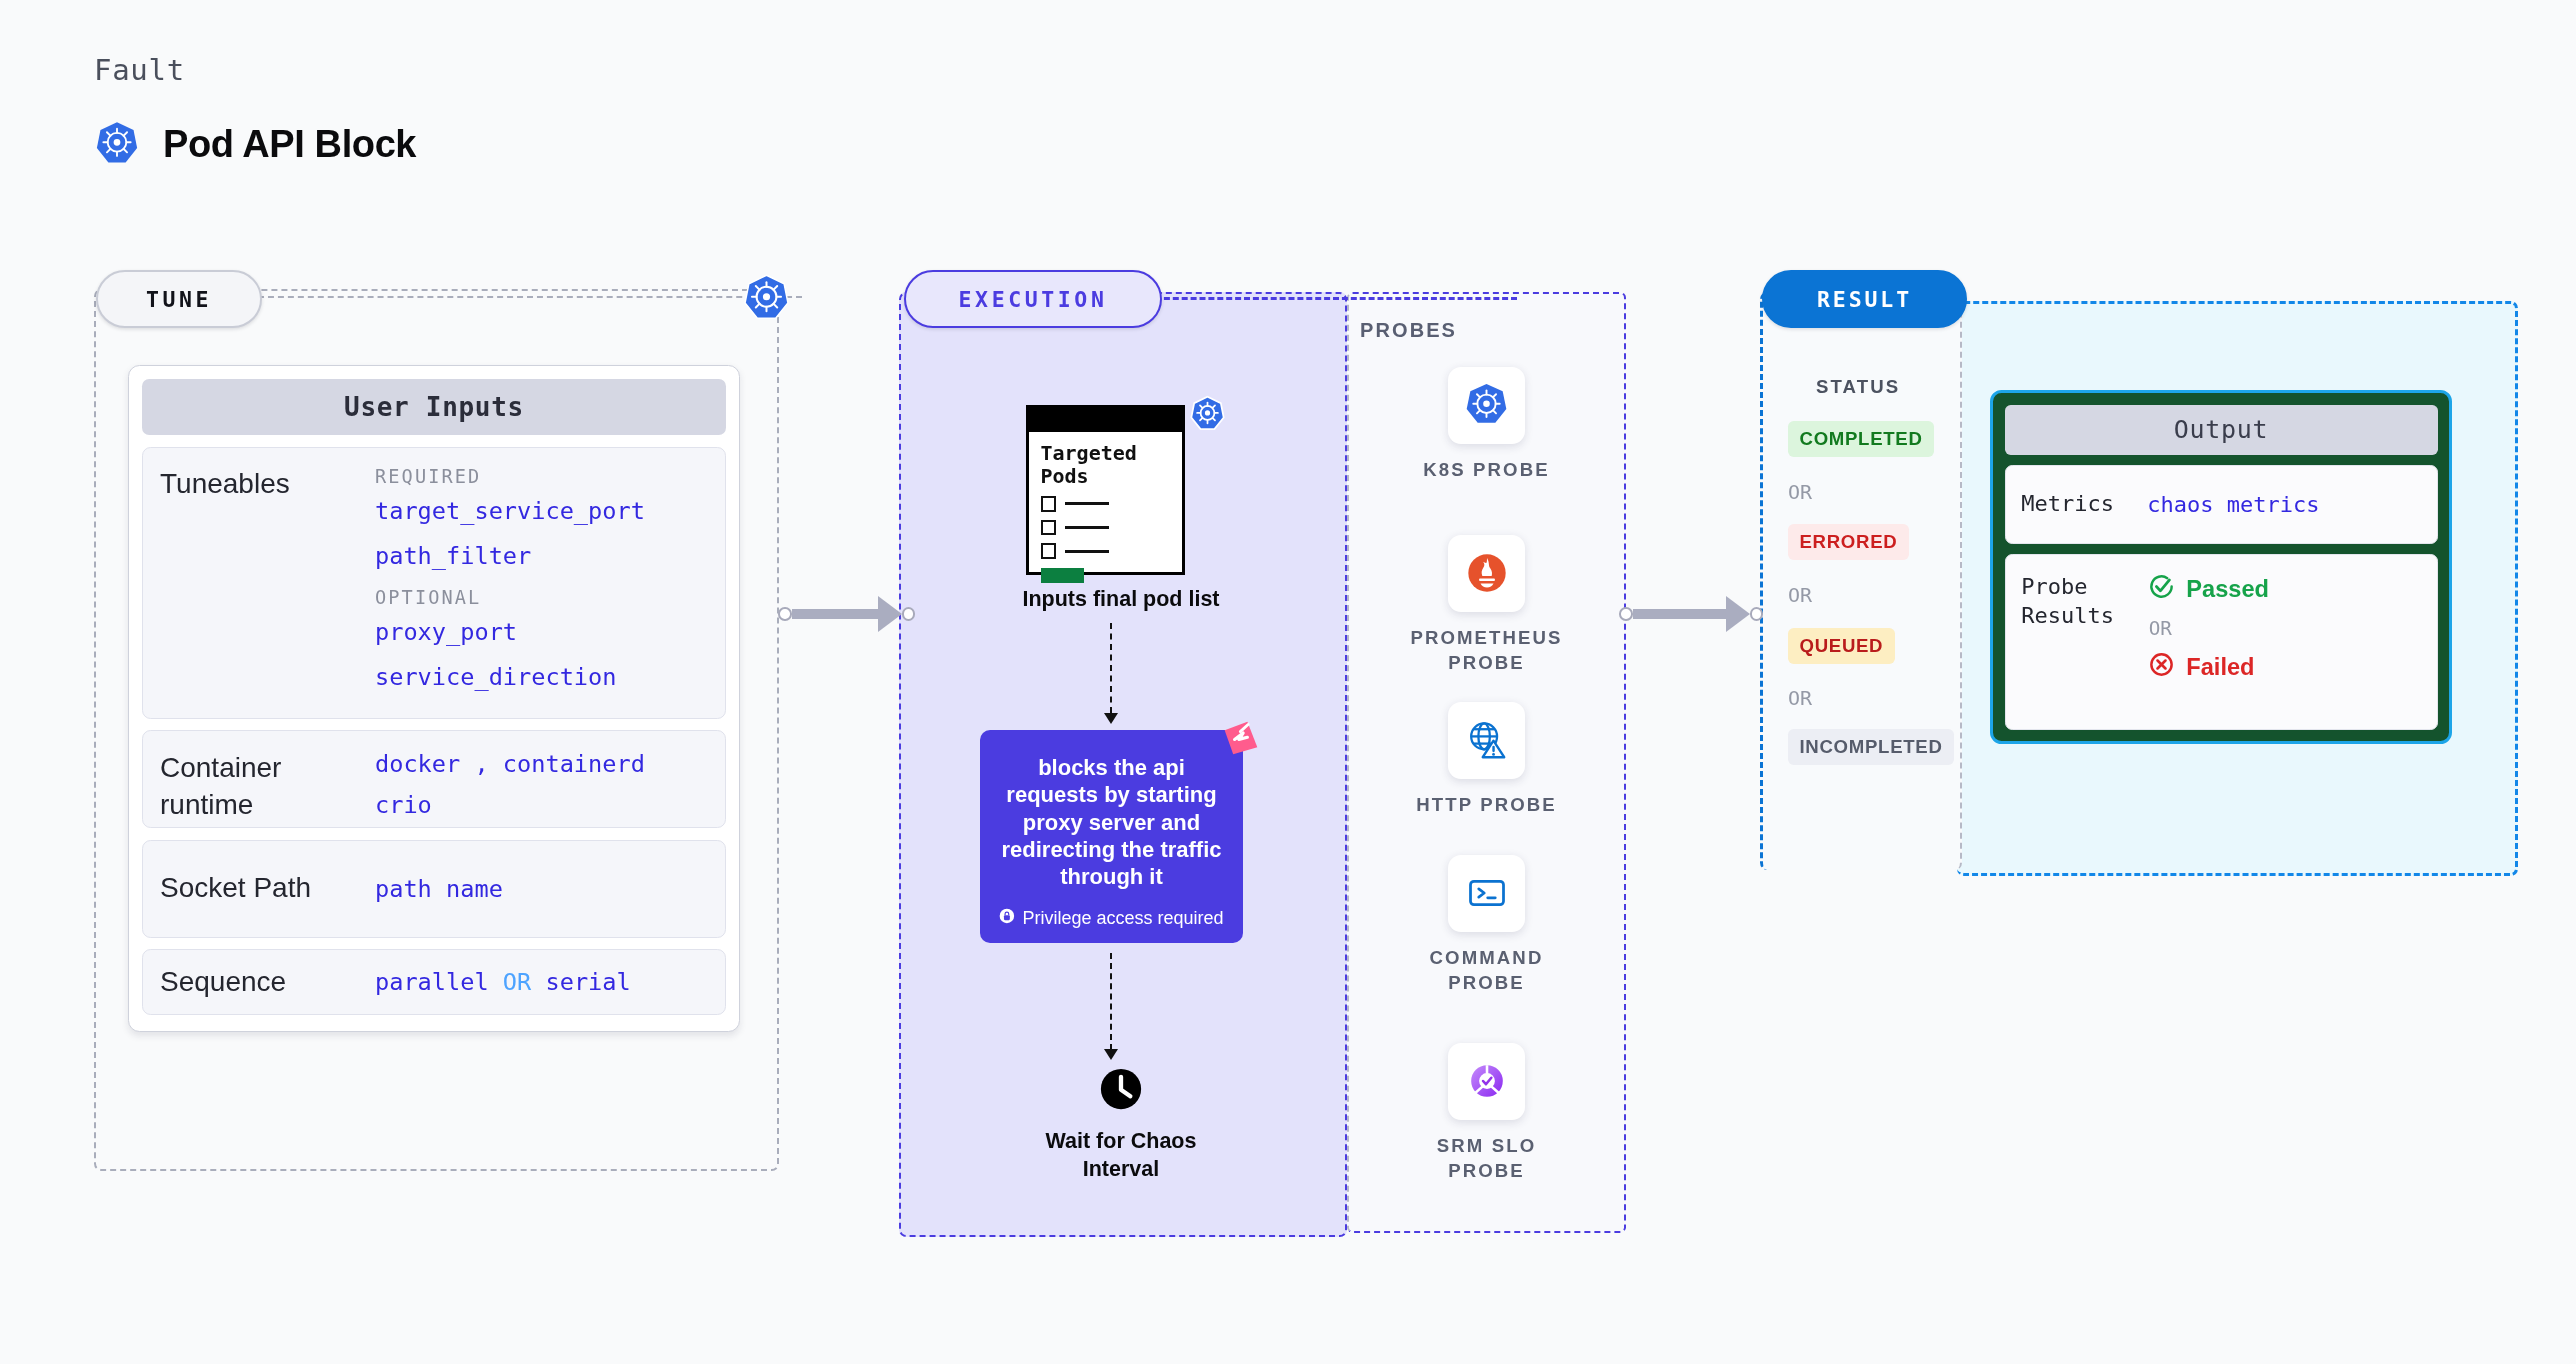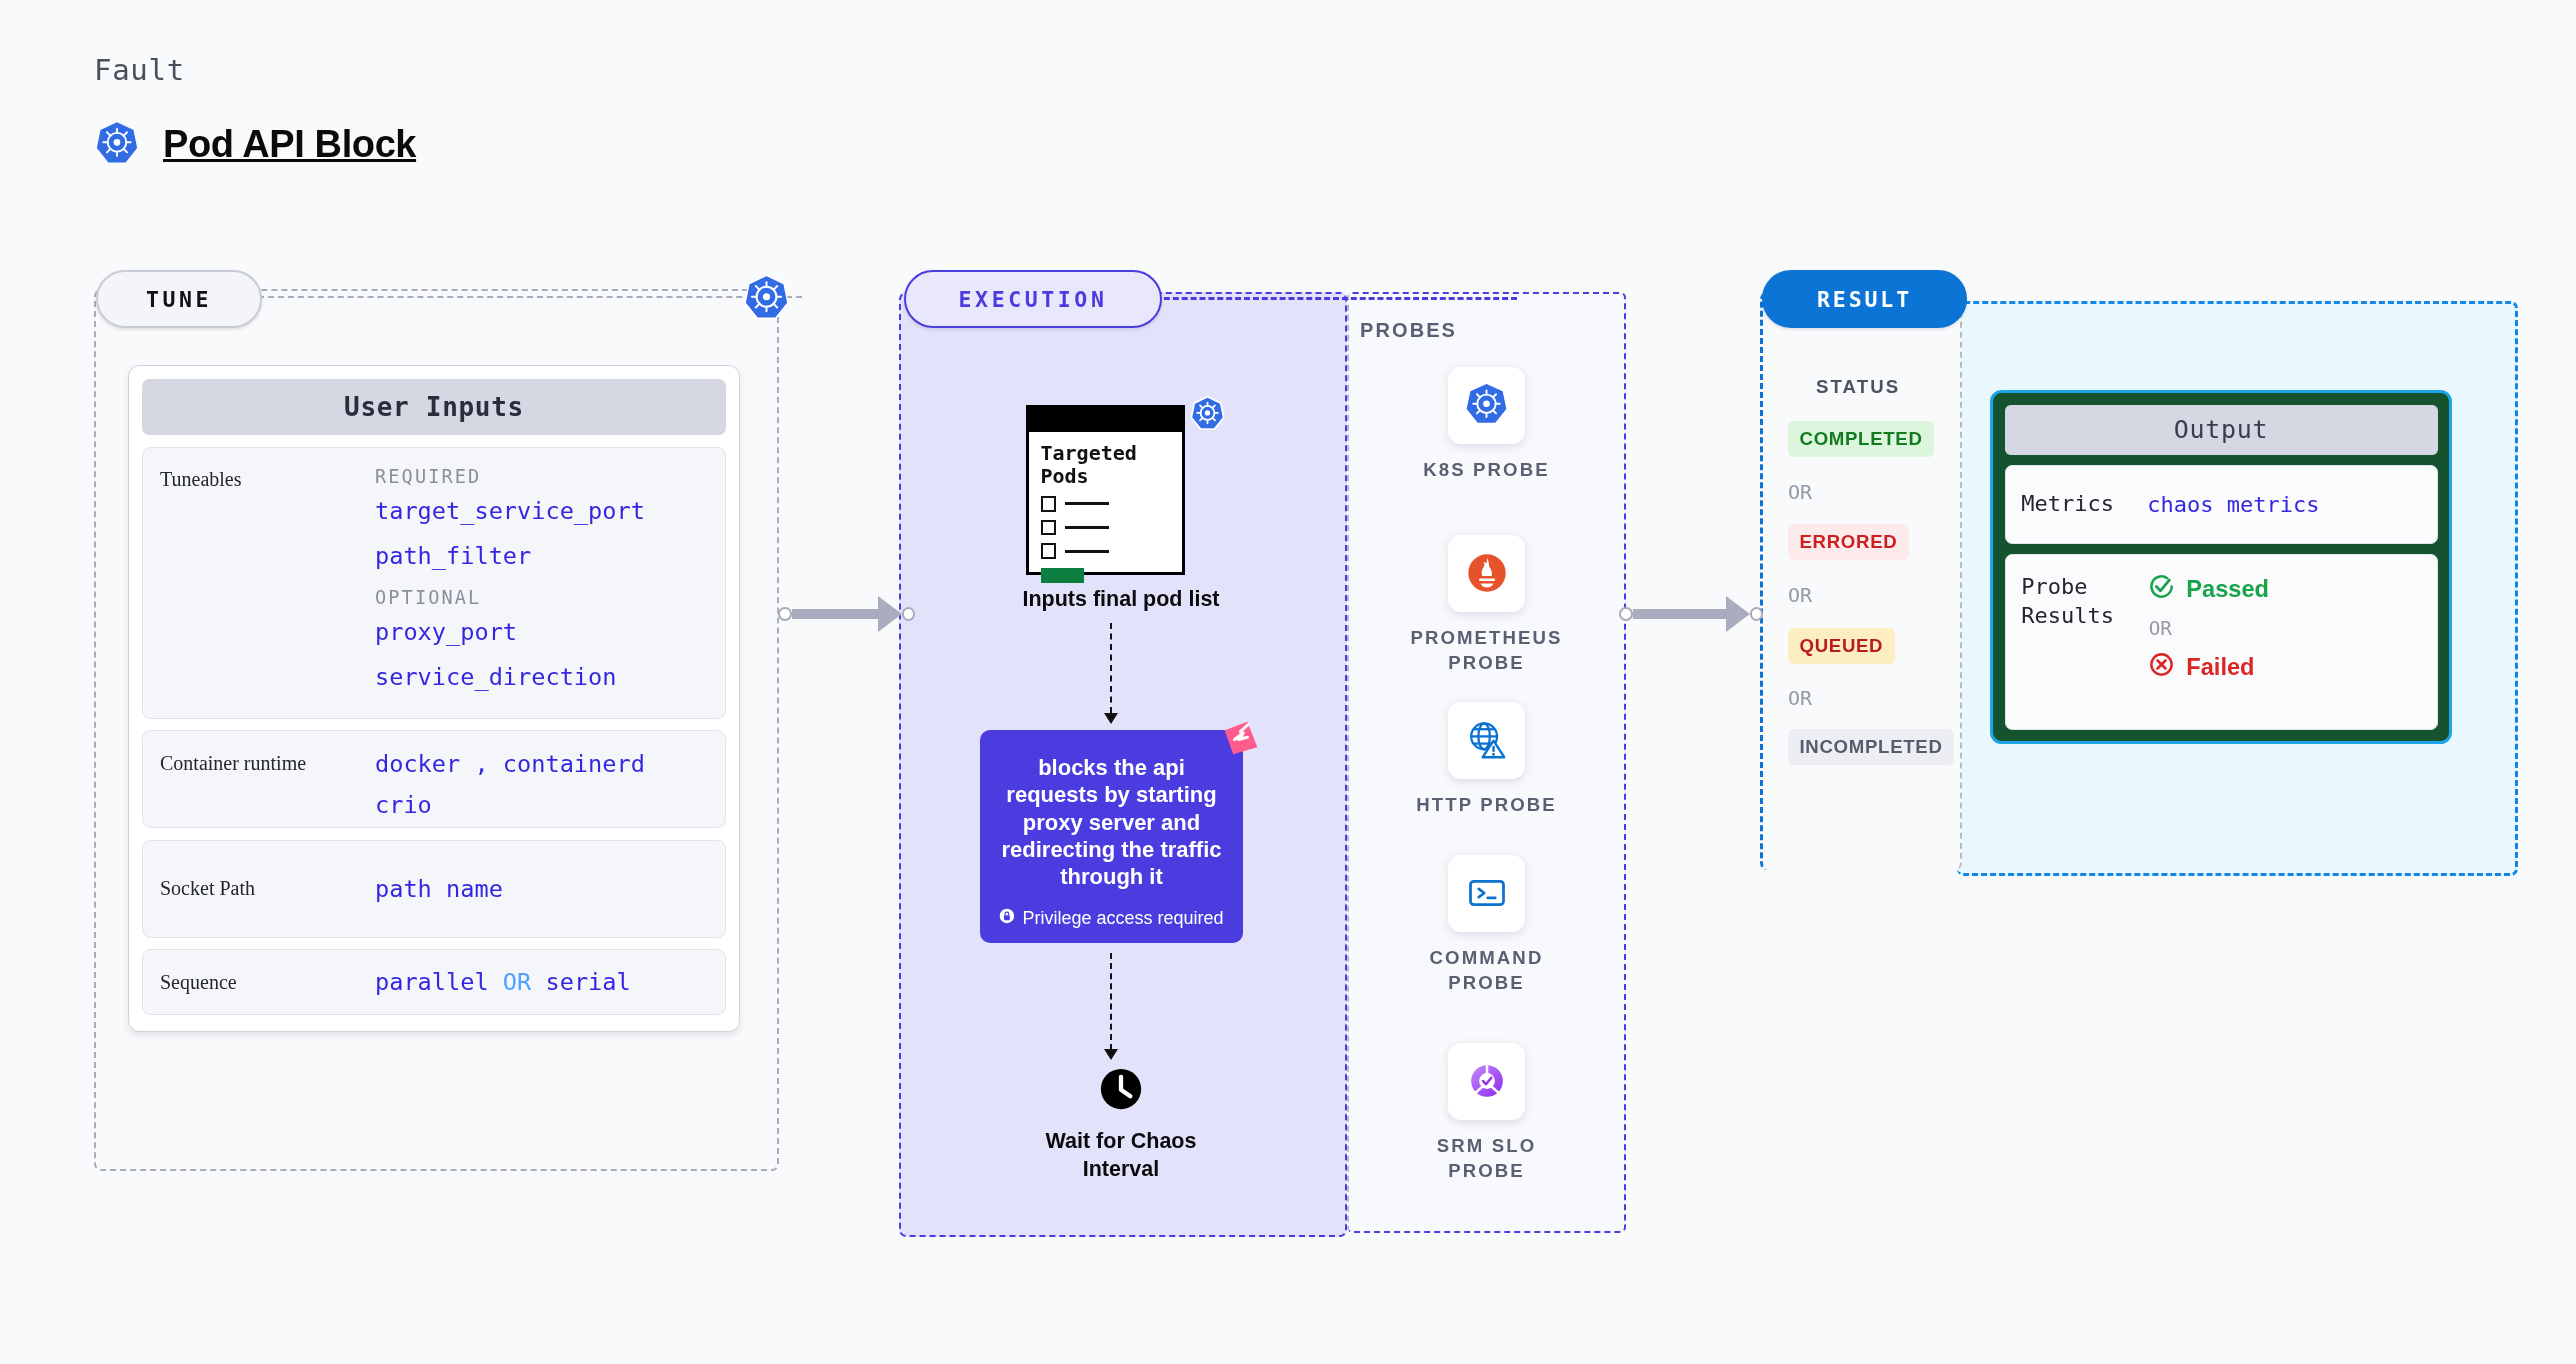--- a/index.html
+++ b/index.html
@@ -12,21 +12,21 @@
   }
   .mono{font-family:"DejaVu Sans Mono","Liberation Mono",monospace;}
 
   
   #fault-label{
     position:absolute;left:94px;top:53px;
     font-family:"DejaVu Sans Mono","Liberation Mono",monospace;
     font-size:29px;color:#4a4f5c;letter-spacing:0.7px;
   }
   #fault-title-row{position:absolute;left:94px;top:120px;display:flex;align-items:center;gap:23px;}
-  #fault-title{font-size:38px;font-weight:700;color:#0b0b0d;letter-spacing:-0.4px;text-decoration:underline;}
+  #fault-title{font-size:38px;font-weight:700;color:#0b0b0d;letter-spacing:-0.4px;}
 
   
   .sec-label{
     position:absolute;z-index:6;
     border-radius:716px;
     display:flex;align-items:center;justify-content:center;
     font-family:"DejaVu Sans Mono","Liberation Mono",monospace;
     font-weight:700;letter-spacing:3.6px;font-size:21.5px;
     box-shadow:0 1.4px 3.6px rgba(20,20,40,.13);
   }
@@ -51,22 +51,22 @@
     display:flex;align-items:center;justify-content:center;
     font-family:"DejaVu Sans Mono","Liberation Mono",monospace;
     font-size:26px;font-weight:700;color:#2b2d3a;letter-spacing:0.7px;
   }
   .ui-row{
     margin-top:11.5px;background:#f5f6fa;border:1.4px solid #e0e2ec;border-radius:8.6px;
     display:flex;box-sizing:border-box;padding:18.6px 17px;
   }
   .ui-key{
     width:215px;flex:none;
-    font-family:Liberation Serif, serif;
-    font-size:20px;color:#24262f;line-height:1.32;
+    font-family:Liberation Sans, sans-serif;
+    font-size:28px;color:#24262f;line-height:1.32;
   }
   .ui-vals{flex:1;font-family:"DejaVu Sans Mono","Liberation Mono",monospace;font-size:23.6px;}
   .vsub{color:#8b8f9c;font-size:18.6px;letter-spacing:2.1px;margin-bottom:10px;}
   .vitem{color:#3328e0;margin-bottom:17px;}
   .vitem:last-child{margin-bottom:0;}
   .vline{color:#3328e0;margin-bottom:13px;}
   .or-lite{color:#4da3ff;}
 
   
   #exec-dashed{left:899px;top:292px;width:444px;height:941px;

